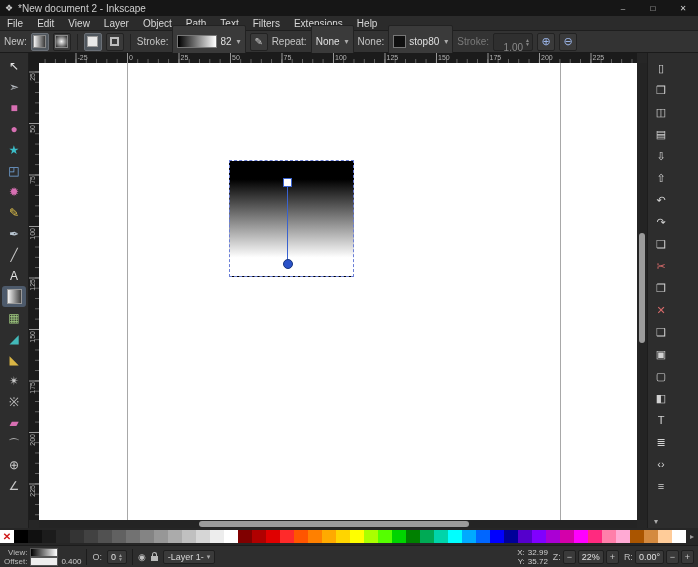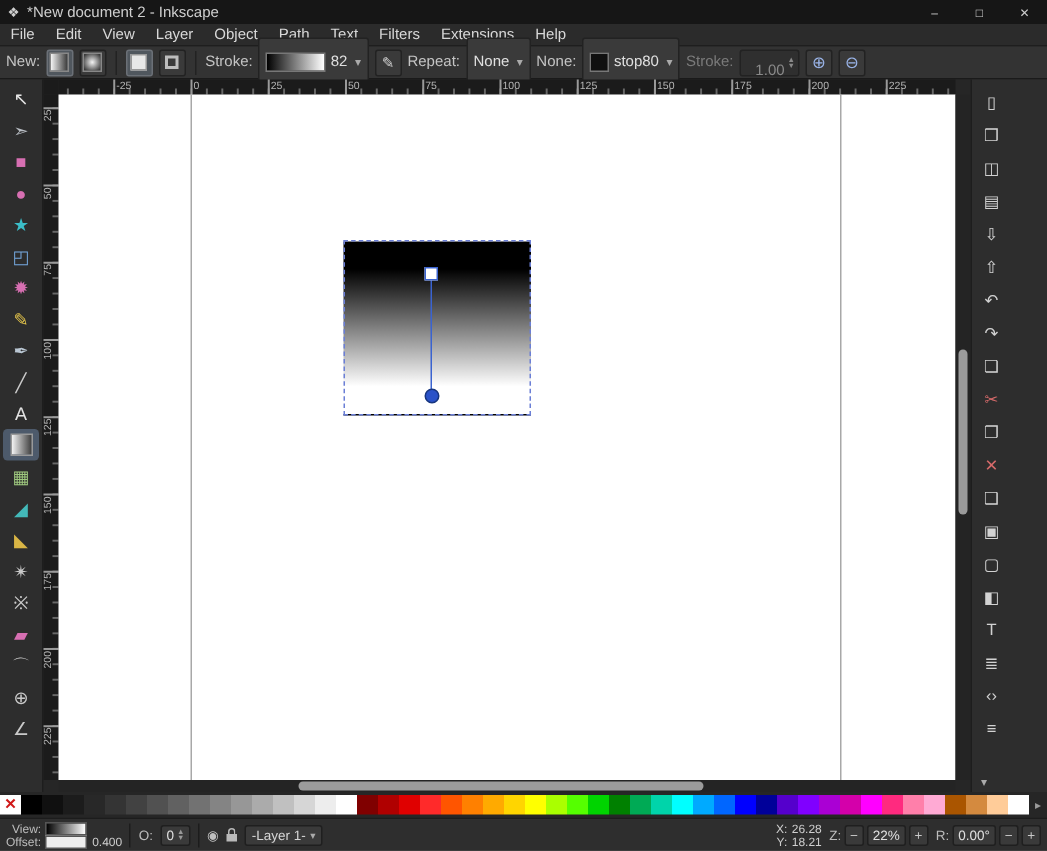--- a/index.html
+++ b/index.html
@@ -415,23 +415,23 @@
     </div>
     <div class="sb-sep"></div>
     <span class="eye-icon">◉</span>
     <span class="lock-icon"></span>
     <div class="layer-dd">
       <span>-Layer 1-</span>
     </div>
     <div class="spacer"></div>
     <div class="coords">
       <span>X:</span>
-      <span>26.28</span>
+      <span>32.99</span>
       <span>Y:</span>
-      <span>18.21</span>
+      <span>35.72</span>
     </div>
     <div class="zoom-block">
       <span style="color:#bdbdbd;font-size:9px;">Z:</span>
       <div class="pm-btn">−</div>
       <div class="mini-box">
           <span>22%</span>
         </div>
       <div class="pm-btn">+</div>
     </div>
     <div class="rot-block">

